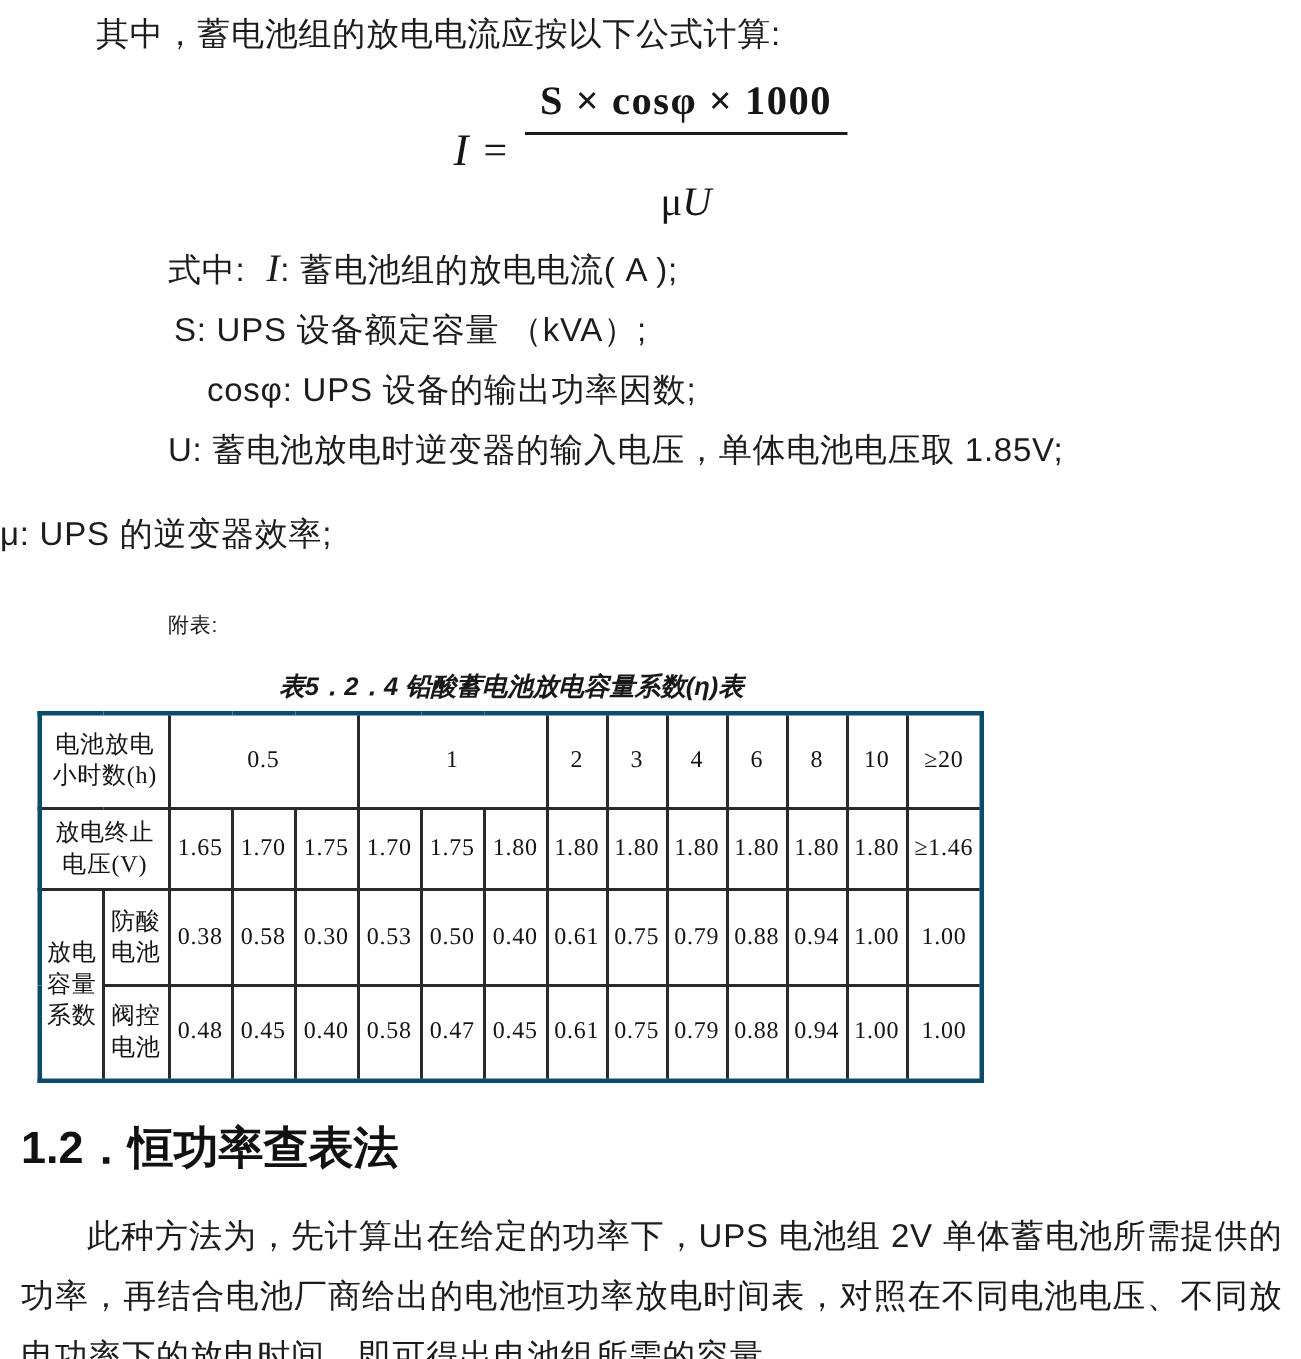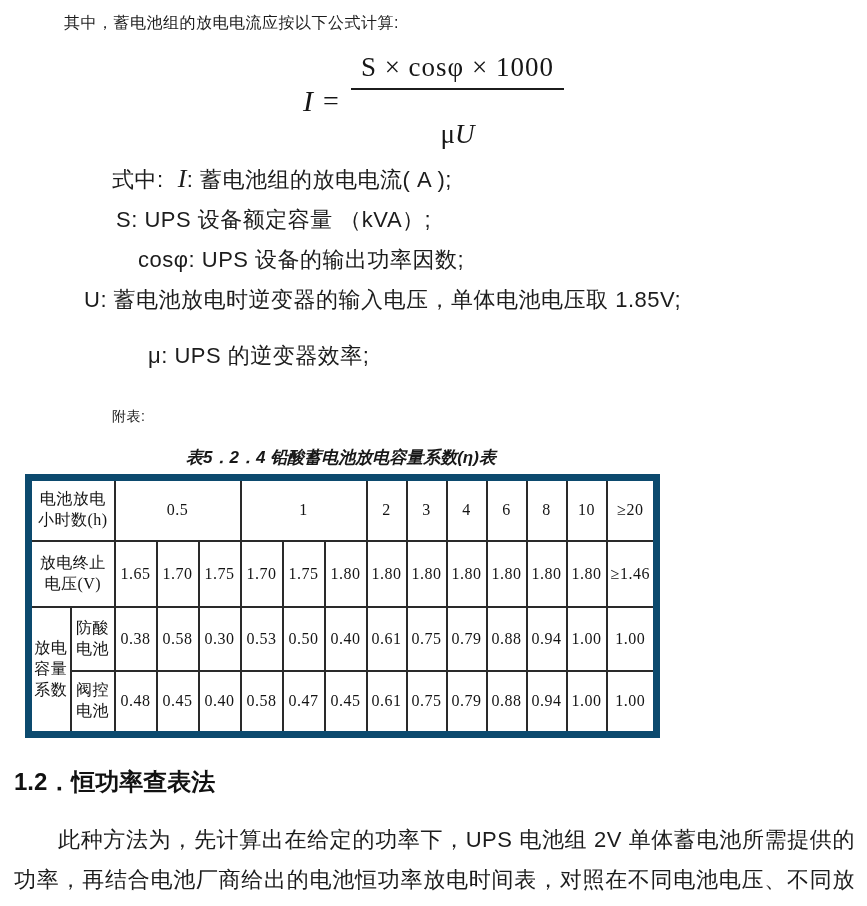--- a/index.html
+++ b/index.html
@@ -8,87 +8,87 @@
     background: #ffffff;
     color: #1c1c1c;
     font-family: "Liberation Sans", sans-serif;
     overflow: hidden;
   }
   .doc { padding-top: 8px; }
 
   
   .intro {
     margin: 0 0 0 64px;
-    font-size: 16px; line-height: 30px;
+    font-size: 22px; line-height: 30px;
     letter-spacing: 0.5px;
   }
 
   
   .formula-wrap { display: flex; justify-content: center; margin-top: 14px; }
   .formula {
     display: flex; align-items: center;
     font-family: "Liberation Serif", "DejaVu Serif", serif;
     color: #161616;
   }
   .f-lhs { font-style: italic; font-size: 30px; margin-right: 10px; }
   .f-eq  { font-size: 28px; margin-right: 12px; }
   .frac  { display: inline-flex; flex-direction: column; align-items: center; }
   .frac-num {
     font-size: 27px; padding: 0 10px 5px 10px;
-    border-bottom: 2px solid #1c1c1c; letter-spacing: 1px;
+    border-bottom: 2px solid #1c1c1c; letter-spacing: 1px; font-weight: bold;
   }
   .frac-den { font-size: 27px; padding-top: 3px; margin-top: 26px; }
   .frac-den .it { font-style: italic; }
 
   
   .defs { margin-top: 14px; }
   .def-line { font-size: 22px; line-height: 30px; margin: 4px 0 10px 0; letter-spacing: 0.5px; }
   .def-prefix { margin-right: 14px; }
   .sym-serif { font-family: "Liberation Serif", "DejaVu Serif", serif; font-style: italic; font-size: 26px; }
   .pad-0 { padding-left: 112px; }
   .pad-1 { padding-left: 116px; }
   .pad-2 { padding-left: 138px; }
-  .pad-3 { padding-left: 84px; }
-  .pad-4 { padding-left: 148px; margin-top: 26px; }
+  .pad-3 { padding-left: 112px; }
+  .pad-4 { margin-top: 26px; }
   .attach { font-size: 14px; line-height: 30px; margin: 30px 0 0 112px; letter-spacing: 0.5px; }
 
   
   .table-title {
     width: 632px; margin: 16px 0 0 25px;
     text-align: center;
     font-size: 17px; font-weight: bold; line-height: 22px;
     color: #181818;
     font-style: italic;
   }
   table.coef {
     border-collapse: collapse;
     margin: 5px 0 0 25px;
     table-layout: fixed;
     font-family: "Liberation Serif", "DejaVu Serif", serif;
     font-size: 16px;
     color: #141414;
-    border: 7px solid #0c4a6e;
+    border: 3px solid #0c4a6e;
   }
   table.coef td {
     border: 2px solid #2a2a2a;
     text-align: center; vertical-align: middle;
     padding: 2px 1px;
     letter-spacing: 0.5px;
     overflow: hidden;
   }
   td.lbl { letter-spacing: 1px; }
   tr.r1 { height: 63px; }
-  tr.r2 { height: 66px; }
+  tr.r2 { height: 54px; }
   tr.r3 { height: 64px; }
   tr.r4 { height: 64px; }
 
   
   .section-heading {
     margin: 26px 0 0 14px;
-    font-size: 24px; font-weight: bold; line-height: 36px;
+    font-size: 30px; font-weight: bold; line-height: 36px;
     color: #111111;
   }
   .section-body {
     margin: 20px 12px 0 14px;
     font-size: 22px; line-height: 40px;
     text-indent: 2em;
     letter-spacing: 0.5px;
     text-align: justify;
   }
 </style>

